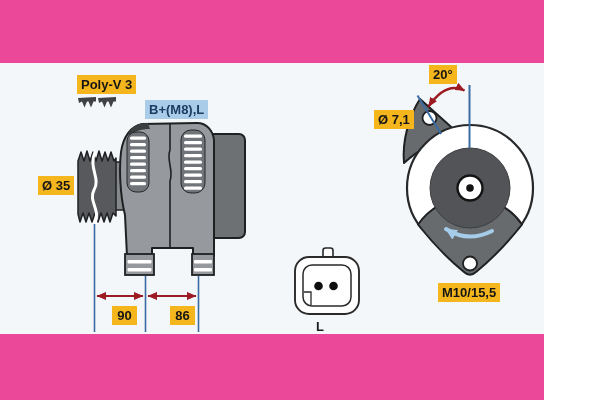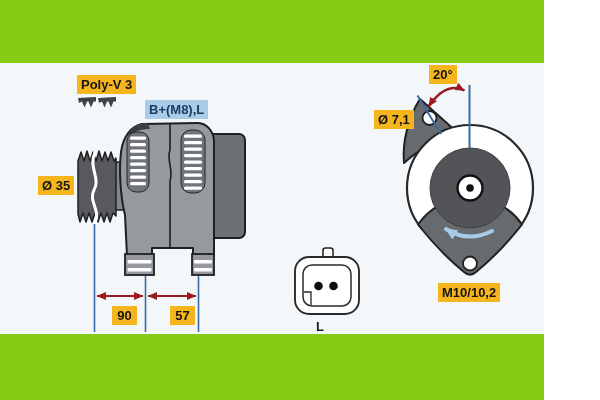--- a/index.html
+++ b/index.html
@@ -1,18 +1,18 @@
 <!DOCTYPE html>
 <html><head>
 <meta charset="utf-8">
 <style>
   html,body{margin:0;padding:0;background:#ffffff;}
   #stage{
     position:relative;width:544px;height:400px;overflow:hidden;
-    background:#84cc16;font-family:"Liberation Sans",sans-serif;
+    background:#ec4899;font-family:"Liberation Sans",sans-serif;
   }
   #band{
     position:absolute;left:0;top:63px;width:600px;height:271px;
     background:#f4f7f9;
   }
   #art{position:absolute;left:0;top:0;width:600px;height:400px;}
   .lbl{
     position:absolute;display:inline-block;
     font-size:13px;font-weight:700;line-height:13px;
     padding:3px 4px;white-space:nowrap;
@@ -140,22 +140,22 @@
   </svg>
 
   <div class="lbl ylabel" style="left:77px;top:75px">Poly-V 3</div>
 
   <div class="lbl blabel" style="left:145px;top:100px">B+(M8),L</div>
 
   <div class="lbl ylabel" style="left:38px;top:176px">Ø 35</div>
 
   <div class="lbl ylabel dimlabel" style="left:112px;top:306px">90</div>
 
-  <div class="lbl ylabel dimlabel" style="left:170px;top:306px">57</div>
+  <div class="lbl ylabel dimlabel" style="left:170px;top:306px">86</div>
 
   <div class="lbl ylabel" style="left:429px;top:65px">20°</div>
 
   <div class="lbl ylabel" style="left:374px;top:110px">Ø 7,1</div>
 
-  <div class="lbl ylabel" style="left:438px;top:283px">M10/10,2</div>
+  <div class="lbl ylabel" style="left:438px;top:283px">M10/15,5</div>
 
   <div class="lbl plain" style="left:306px;top:317px;width:20px">L</div>
 </div>
 
 </body></html>

